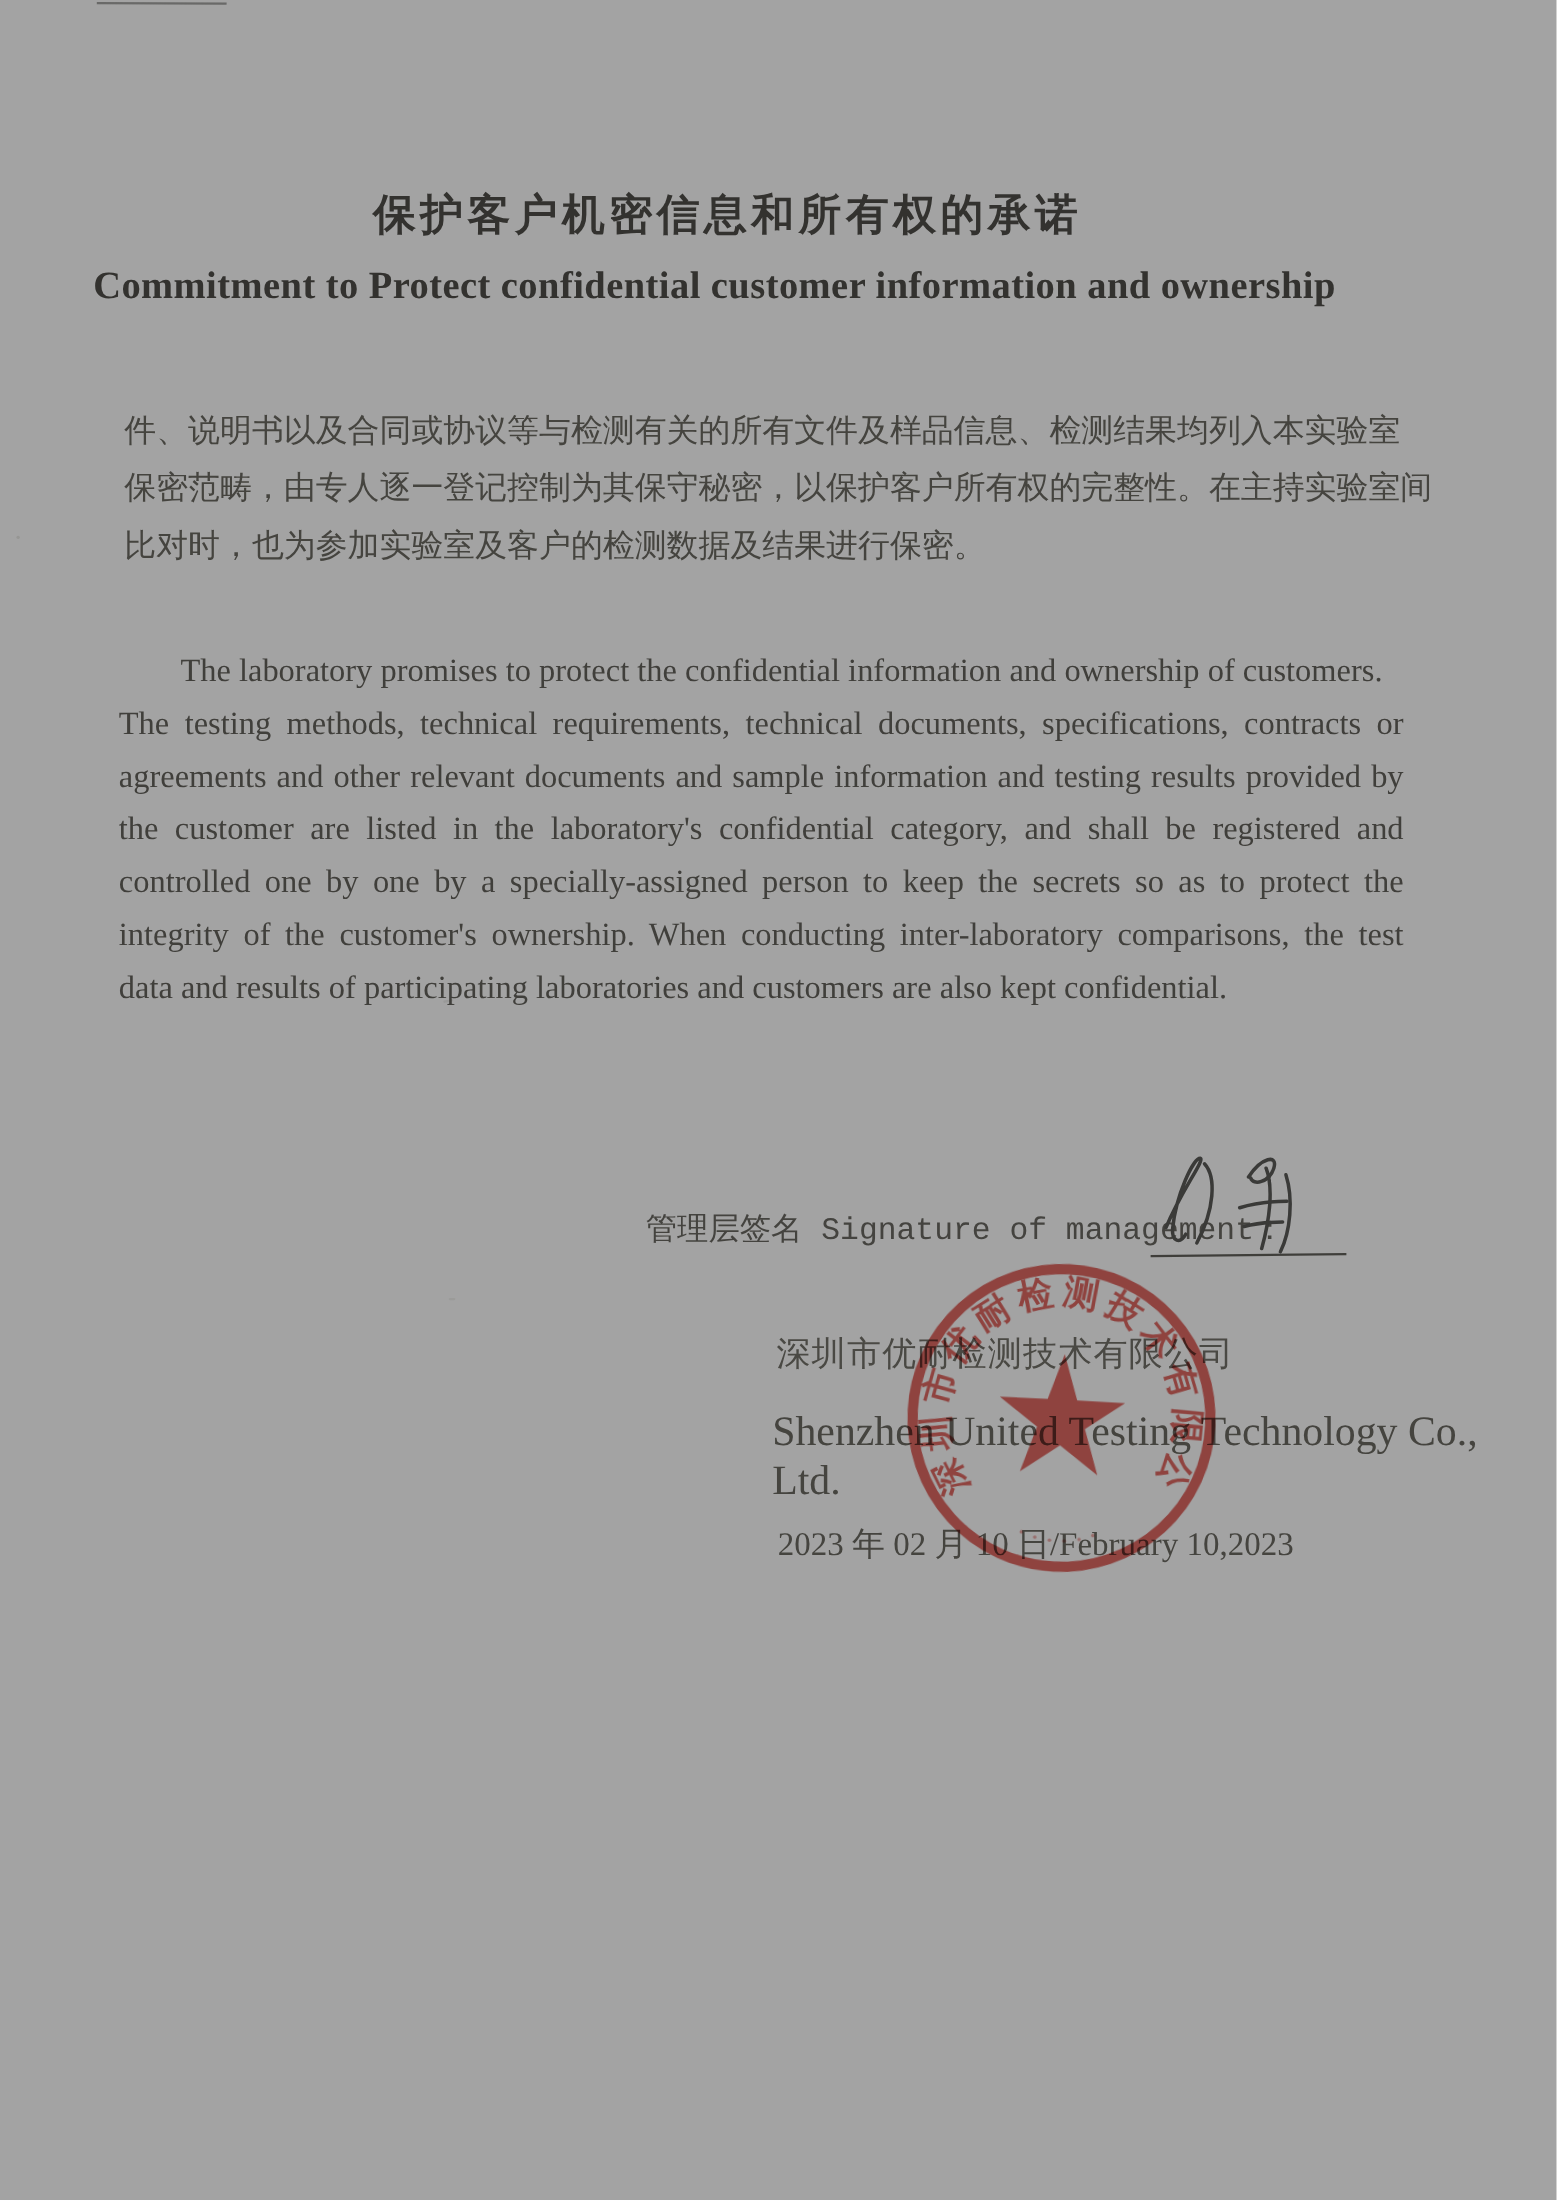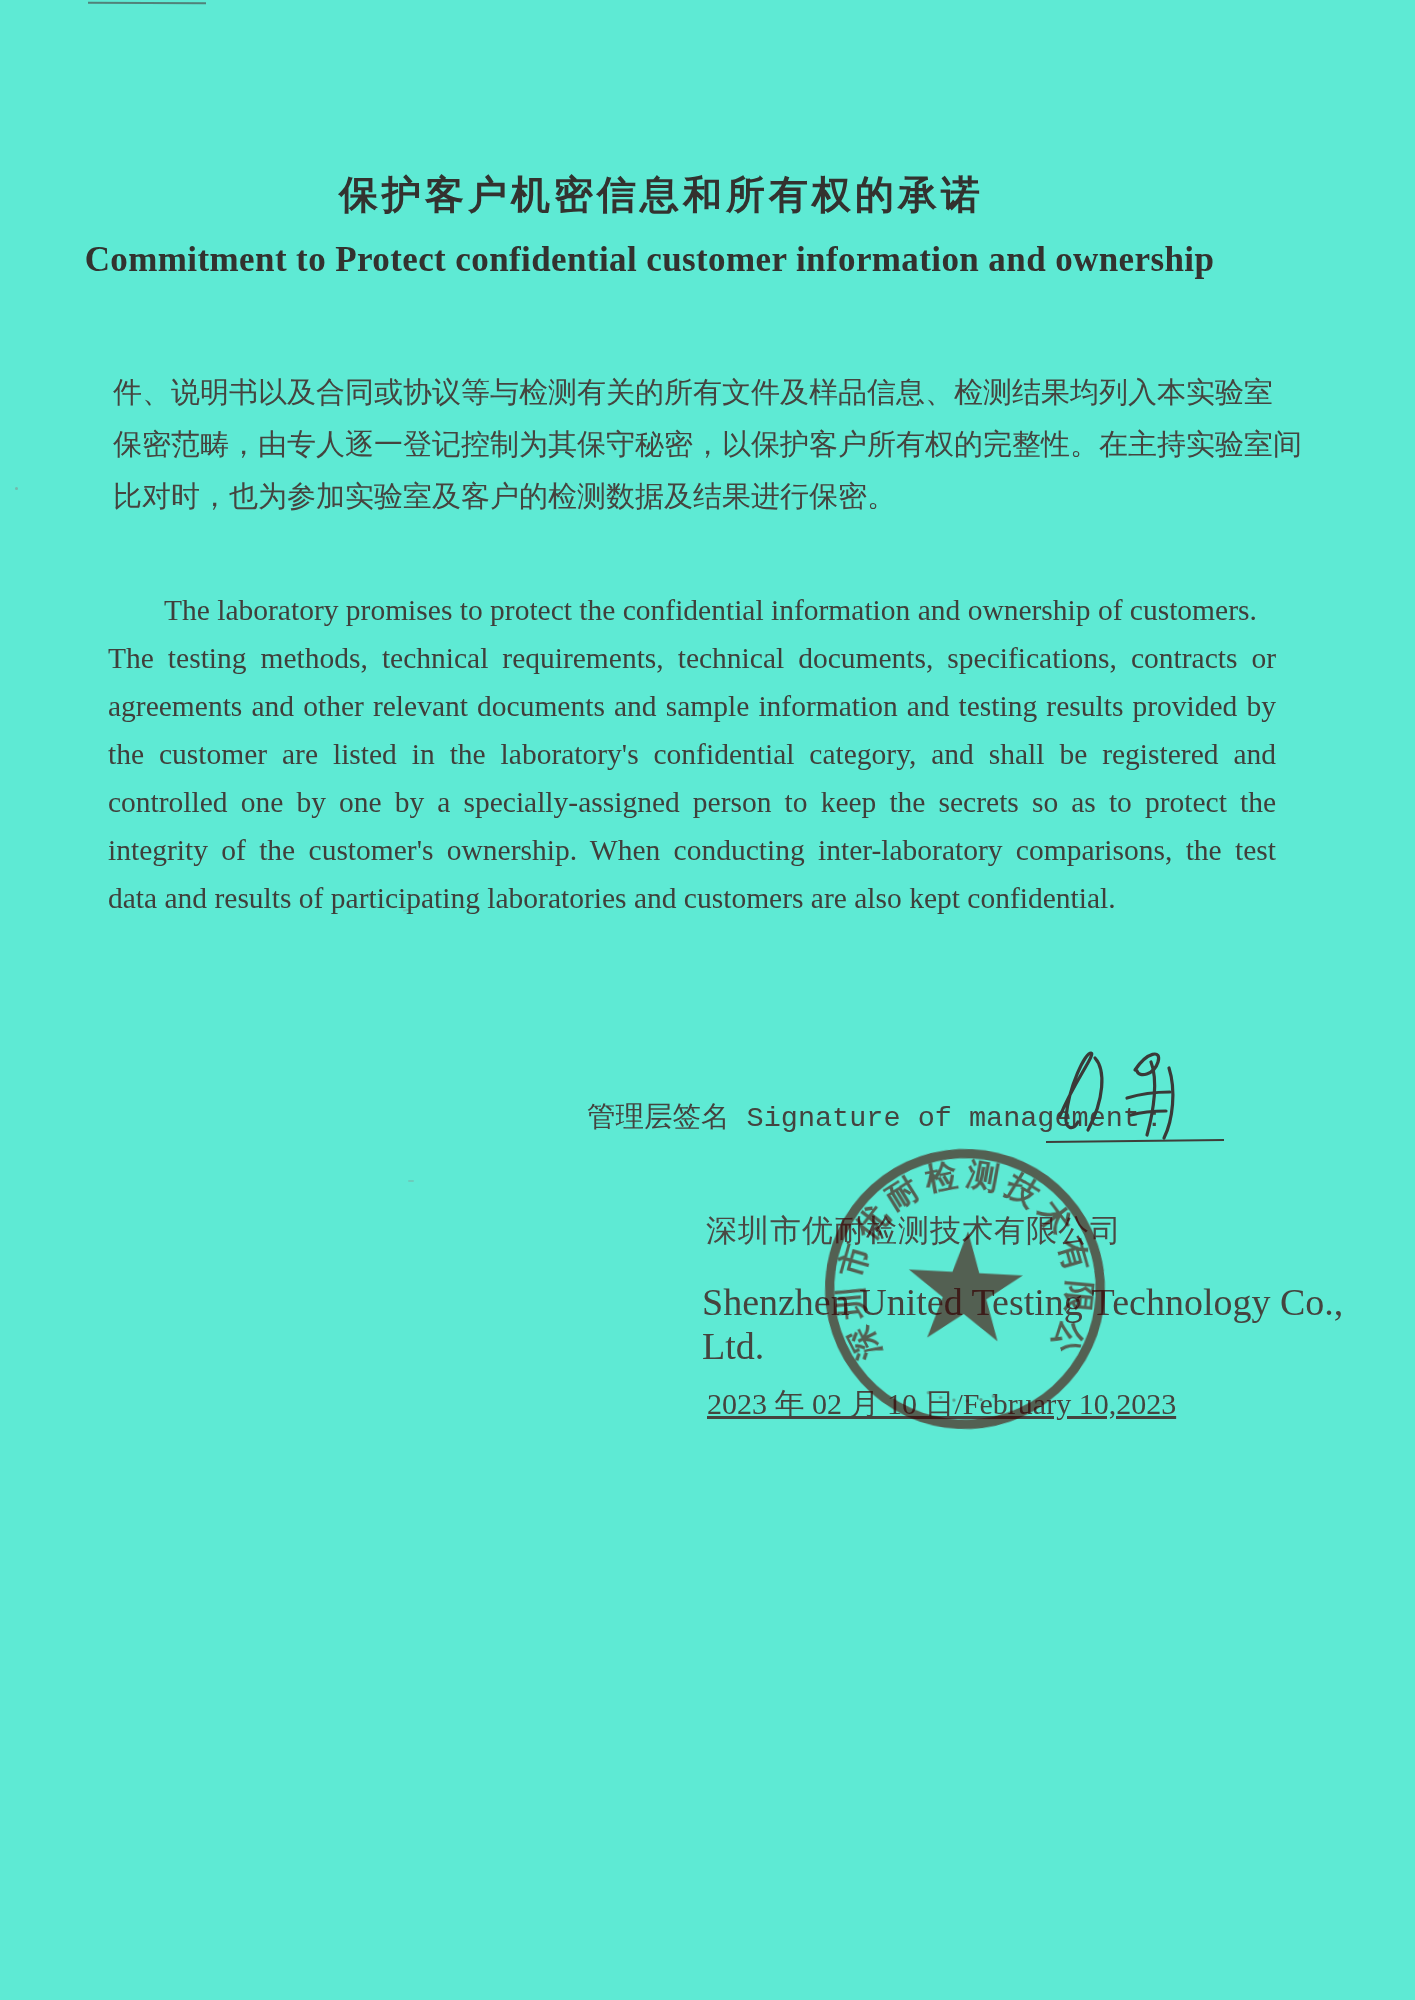--- a/index.html
+++ b/index.html
@@ -1,20 +1,20 @@
 <!DOCTYPE html>
 <html><head>
 <meta charset="utf-8">
 <style>
   html,body{margin:0;padding:0;background:#e8e8e6;}
   .page{
     position:relative;
     width:1415px;height:2000px;
     margin:0 auto;
-    background:#5eead4;
+    background:#a3a3a3;
     overflow:hidden;
     font-family:"Liberation Serif","DejaVu Serif",serif;
     color:#3f3e3c;
   }
   
   .scan-topline{position:absolute;left:88px;top:2px;width:118px;height:2px;background:#4a4a48;opacity:.65;transform:rotate(.2deg);}
   .speck{position:absolute;background:#8a8a86;border-radius:50%;}
   .speck.s1{left:15px;top:487px;width:3px;height:3px;opacity:.5;}
   .speck.s2{left:403px;top:909px;width:9px;height:2px;border-radius:2px;opacity:.4;transform:rotate(-8deg);}
   .speck.s3{left:408px;top:1180px;width:6px;height:2px;border-radius:2px;opacity:.3;}
@@ -40,21 +40,21 @@
 
   .sig-row{position:absolute;left:587px;top:1098px;font-size:28.5px;color:#44433f;font-family:Liberation Mono, monospace;}
   .sig-underline{
     position:absolute;left:1046px;top:1140px;width:178px;height:0;
     border-top:2px solid #3f3e3a;transform:rotate(-.6deg);
   }
   .sig-svg{position:absolute;left:1038px;top:1038px;}
 
   .company-zh{position:absolute;left:706px;top:1210px;font-size:31px;letter-spacing:1px;color:#4a4944;}
   .company-en{position:absolute;left:702px;top:1280px;font-size:38px;color:#45443f;}
-  .date-line{position:absolute;left:707px;top:1384px;font-size:30px;color:#45443f;text-decoration:underline;}
+  .date-line{position:absolute;left:707px;top:1384px;font-size:30px;color:#45443f;}
 
   .stamp{
     position:absolute;left:810px;top:1134px;width:310px;height:310px;
     mix-blend-mode:multiply;opacity:.82;
     filter:blur(.5px);
     transform:rotate(3deg);
   }
   .stamp text{font-family:"Liberation Serif","DejaVu Serif",serif;font-weight:bold;}
 </style>
 </head>

